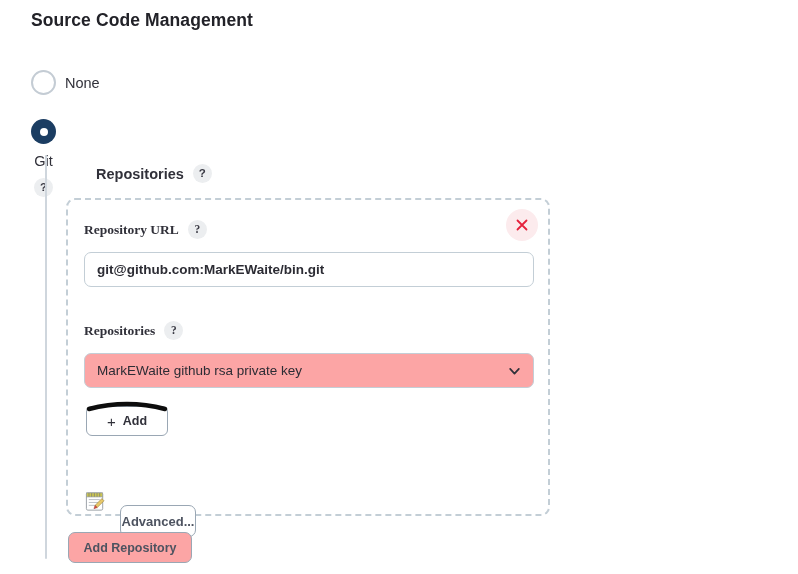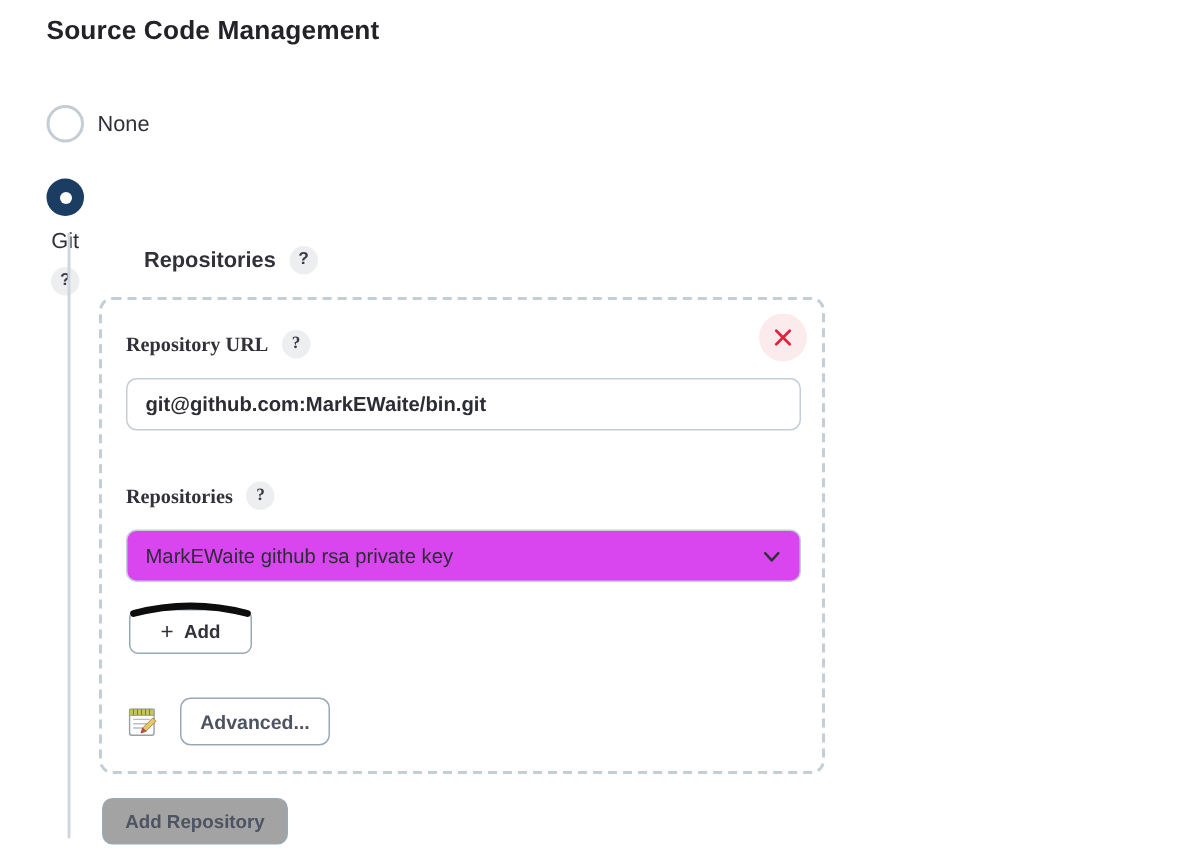--- a/index.html
+++ b/index.html
@@ -180,21 +180,21 @@
     top: 153px;
     width: 450px;
     height: 35px;
   }
   .select-box {
     width: 100%;
     height: 100%;
     box-sizing: border-box;
     border: 1.5px solid #c3ced6;
     border-radius: 7px;
-    background: #d946ef;
+    background: #fca5a5;
     display: flex;
     align-items: center;
     padding: 0 12px;
     font-size: 13.5px;
     color: #2c2c34;
     cursor: pointer;
     white-space: nowrap;
     overflow: hidden;
   }
   .chevron {
@@ -252,34 +252,35 @@
     display: flex;
     align-items: center;
     gap: 13px;
   }
   .notepad-icon {
     width: 23px;
     height: 23px;
     flex: none;
   }
   .advanced-btn {
-    width: 100px;
+    width: 76px;
     height: 32px;
     box-sizing: border-box;
     border: 1.5px solid #9aa7b4;
     border-radius: 7px;
     background: #ffffff;
     display: flex;
     align-items: center;
     justify-content: center;
     font-size: 13px;
     font-weight: 600;
     color: #4d5360;
     cursor: pointer;
     font-family: "Liberation Sans", sans-serif;
+    margin-top: 40px;
   }
 
   
   .delete-btn {
     position: absolute;
     right: 10px;
     top: 9px;
     width: 32px;
     height: 32px;
     border-radius: 50%;
@@ -296,21 +297,21 @@
   
   .add-repo-btn {
     position: absolute;
     left: 68px;
     top: 532px;
     width: 124px;
     height: 31px;
     box-sizing: border-box;
     border: 1.5px solid #9aa7b4;
     border-radius: 7px;
-    background: #a3a3a3;
+    background: #fca5a5;
     display: flex;
     align-items: center;
     justify-content: center;
     font-size: 12.5px;
     font-weight: 700;
     color: #4d5360;
     cursor: pointer;
     font-family: "Liberation Sans", sans-serif;
     white-space: nowrap;
   }

